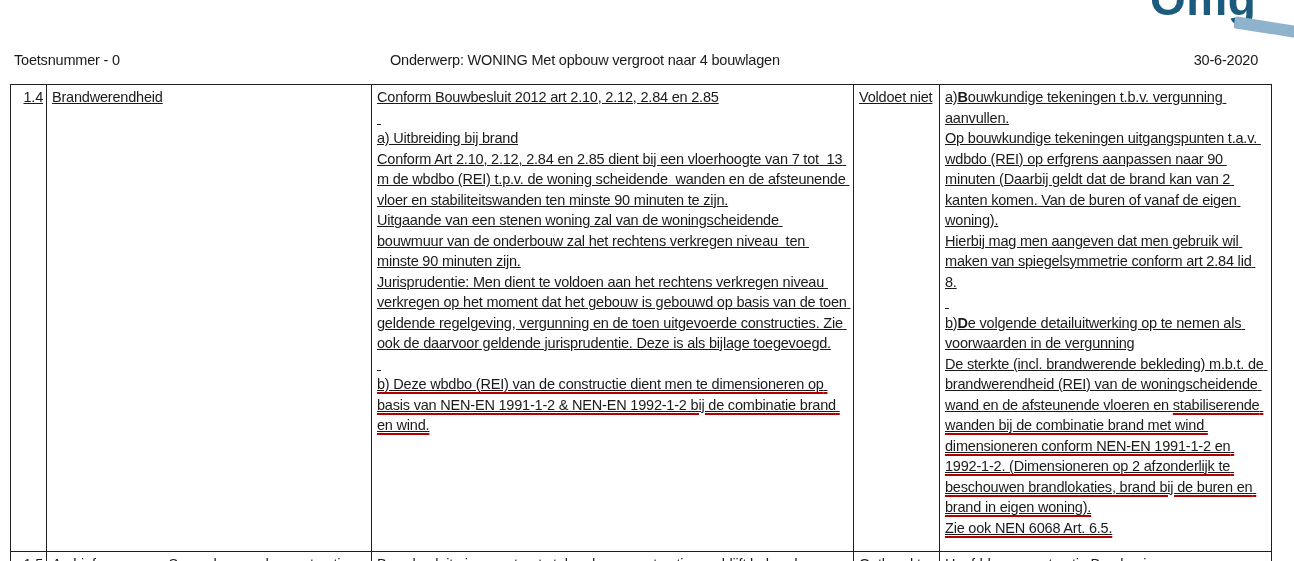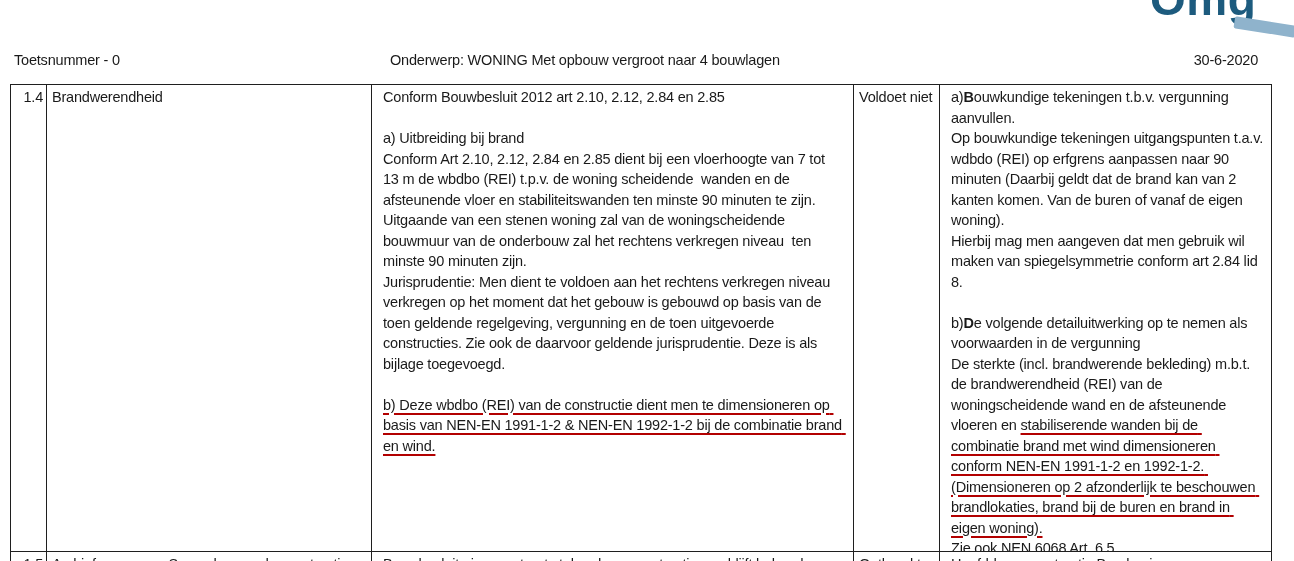--- a/index.html
+++ b/index.html
@@ -23,30 +23,30 @@
   
   .hdr span{position:absolute; top:52px; white-space:nowrap;}
   .h-left{left:14px;}
   .h-center{left:390px;}
   .h-right{right:36px;}
   
   .tbl{
     position:absolute; left:10px; top:84px; width:1260px; height:500px;
     border:1.5px solid var(--border); box-sizing:content-box; background:#fff;
   }
-  .row{display:grid; grid-template-columns:35px 325px 482px 86px 332px;}
+  .row{display:grid; grid-template-columns:35px 325px 482px 86px 332px;text-decoration:underline;}
   .row1{height:466px;}
   .row2{border-top:1.5px solid var(--border); height:60px;}
   .c{
     box-sizing:border-box; padding:2px 5px 0 5px; overflow:hidden;
     line-height:20.5px; white-space:pre-wrap;
   }
   .c + .c{border-left:1.5px solid var(--border);}
   .c-num{text-align:right; padding-right:3px; padding-left:2px;}
-  .para{min-height:20.5px; white-space:pre-wrap;margin-left:6px;}
+  .para{min-height:20.5px; white-space:pre-wrap;}
   .b{font-weight:700;}
   .ru{
     text-decoration:underline; text-decoration-color:var(--red);
     text-decoration-thickness:2px; text-underline-offset:3px;
   }
 </style>
 </head>
 <body>
 
 <div class="page">

